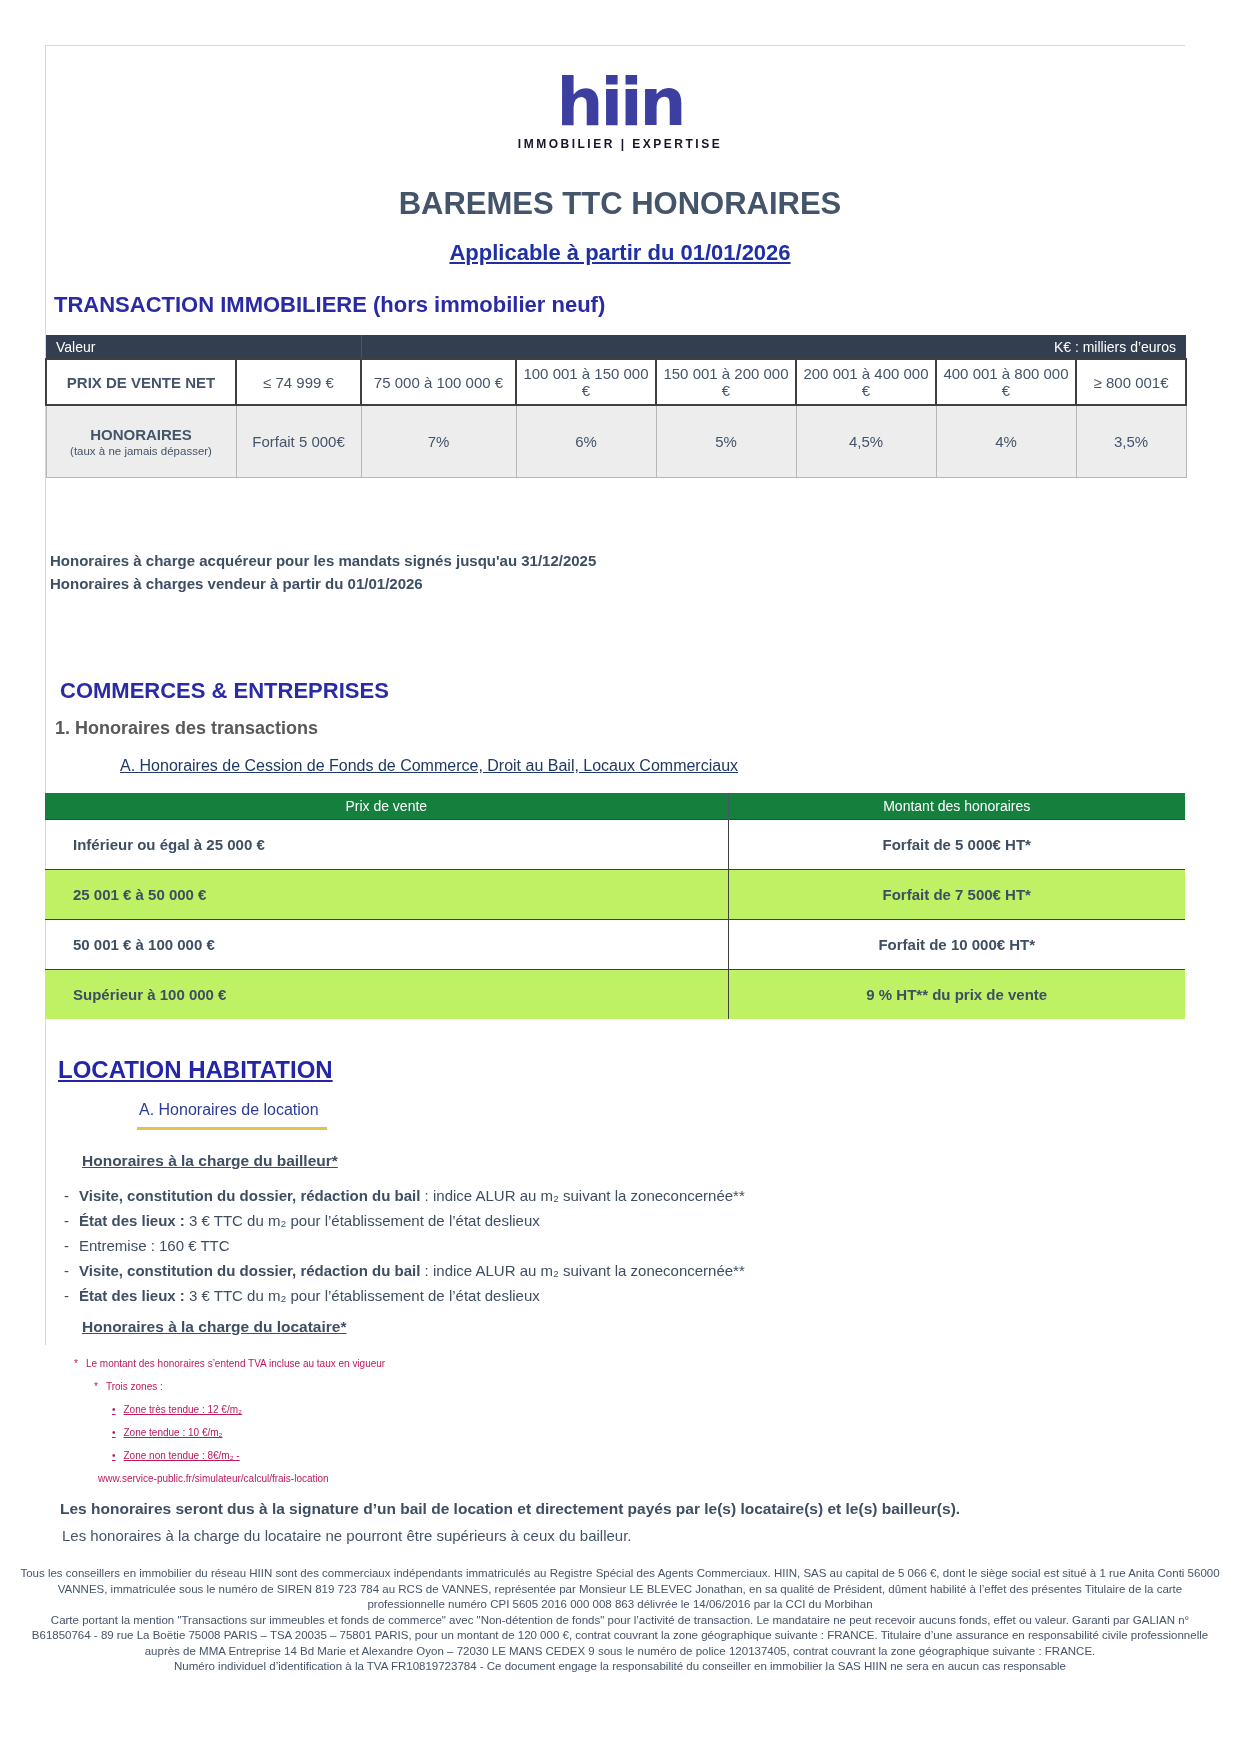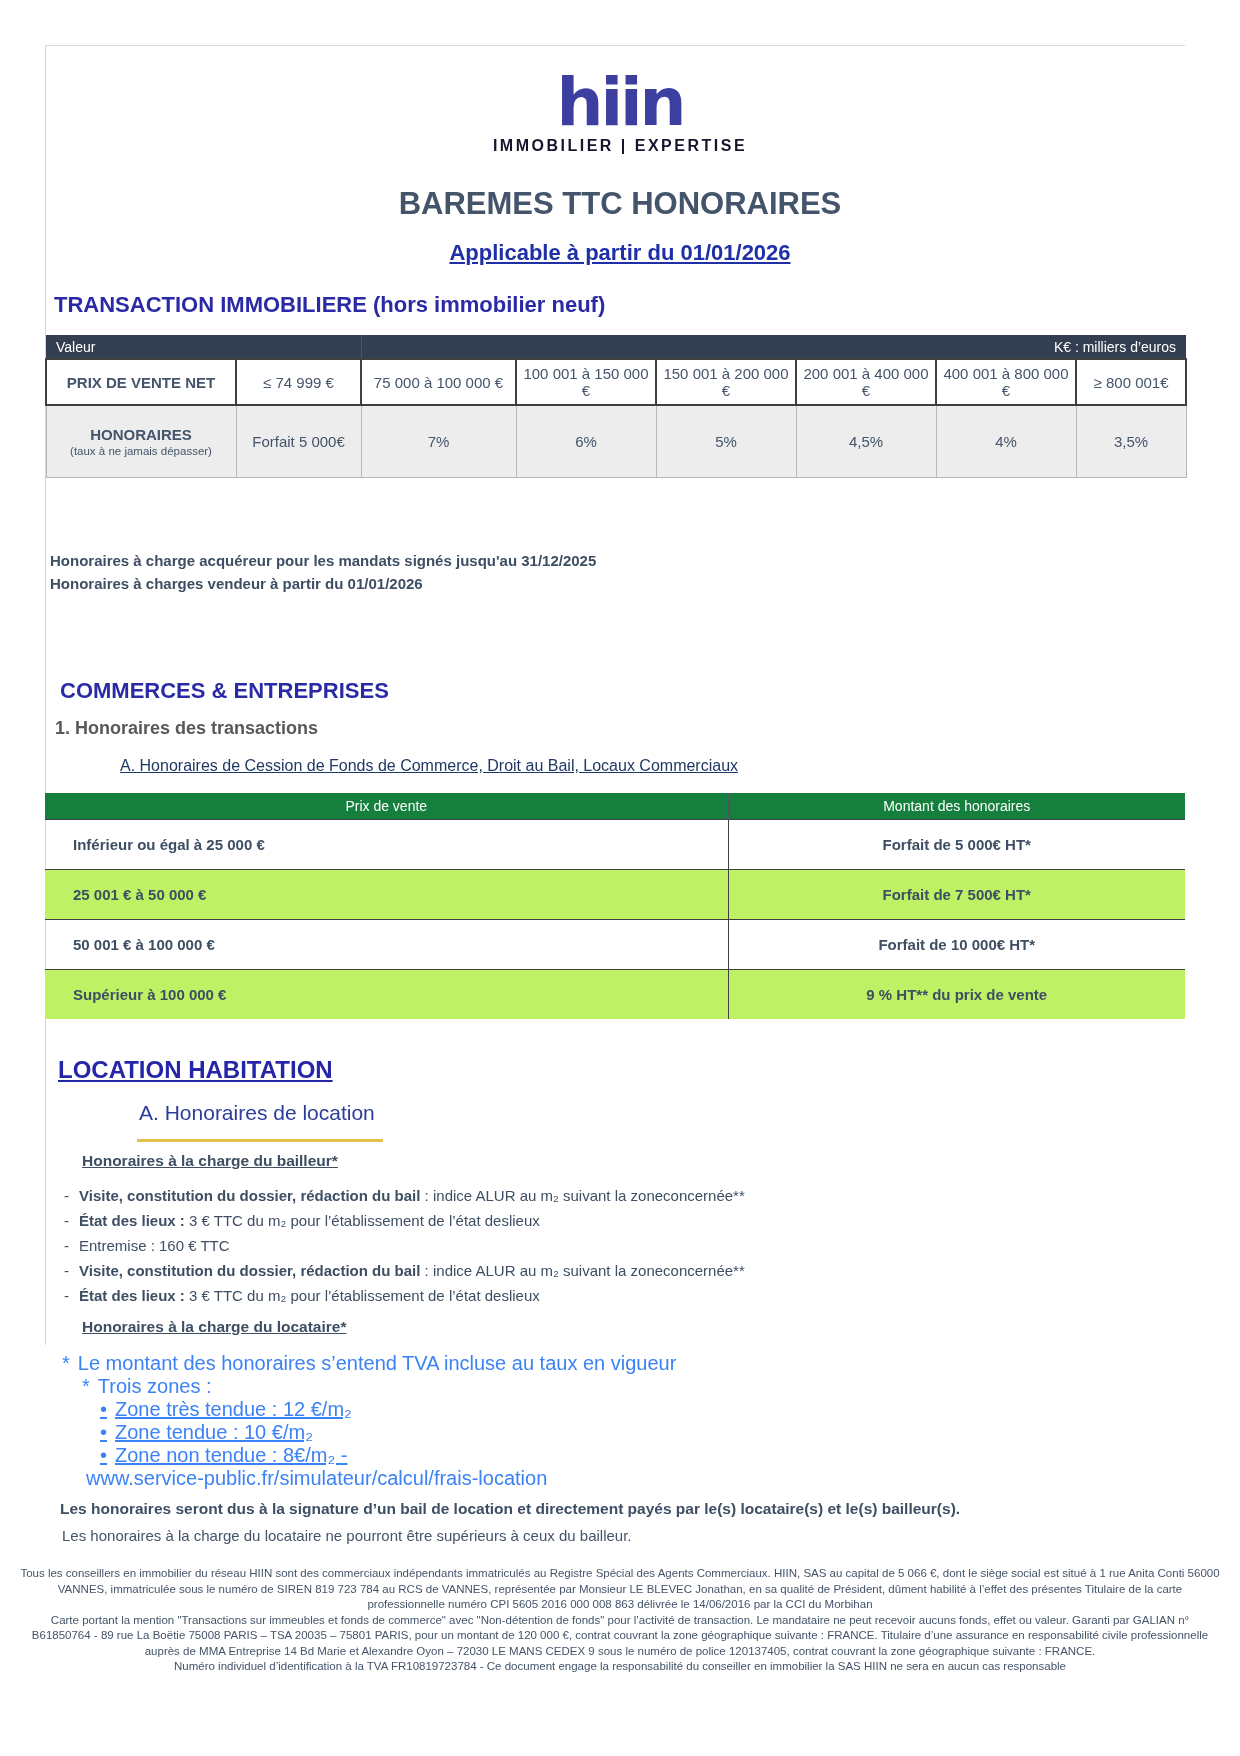--- a/index.html
+++ b/index.html
@@ -16,21 +16,21 @@
     border-left: 1px solid #d8d8d8; border-top: 1px solid #d8d8d8;
   }
   
   .logo { position: absolute; top: 72px; left: 0; width: 100%; text-align: center; }
   .logo-text {
     font-family: "DejaVu Sans", sans-serif;
     font-size: 66px; font-weight: bold; color: #3C3FA0;
     letter-spacing: -3px; line-height: 0.95;
   }
   .logo-tagline {
-    font-size: 16px; font-weight: bold; color: #15152B;
+    font-size: 12px; font-weight: bold; color: #15152B;
     letter-spacing: 2.5px; margin-top: 2px;
   }
   .page-title {
     position: absolute; top: 186px; left: 0; width: 100%;
     text-align: center; font-size: 31px; font-weight: bold; color: #44546A;
   }
   .page-subtitle {
     position: absolute; top: 240px; left: 0; width: 100%;
     text-align: center; font-size: 22px; font-weight: bold; color: #1F2FA6;
     text-decoration: underline;
@@ -76,32 +76,32 @@
   .t2 td.price { text-align: left; padding-left: 28px; border-right: 1px solid #404040; margin-left: 12px; }
   .t2 td.amount { text-align: center; }
   .t2 tr.alt td { background: #bef264; }
   
   .location-heading {
     position: absolute; top: 1056px; left: 58px;
     font-size: 24px; font-weight: bold; color: #2525A8; text-decoration: underline; text-align: right;
   }
   .subA-location {
     position: absolute; top: 1101px; left: 137px;
-    font-size: 21px; color: #2C3C9A;
-    border-bottom: 3px solid #E2C14E; padding: 0 8px 14px 2px;
+    font-size: 16px; color: #2C3C9A;
+    border-bottom: 3px solid #E2C14E; padding: 0 8px 8px 2px;
   }
   .bailleur-heading, .locataire-heading {
     position: absolute; left: 82px;
     font-size: 15.5px; font-weight: bold; color: #3E4E63; text-decoration: underline;
   }
   .bailleur-heading { top: 1152px; }
   .locataire-heading { top: 1318px; }
   .bullets { position: absolute; top: 1183px; left: 64px; font-size: 15px; line-height: 25px; color: #3E4E63; }
   .bullet-line .marker { margin-right: 10px; }
-  .starnotes { position: absolute; top: 1352px; left: 62px; font-size: 20px; line-height: 23px; color: #3b82f6; }
+  .starnotes { position: absolute; top: 1352px; left: 74px; font-size: 10px; line-height: 23px; color: #be185d; }
   .starnotes .marker { margin-right: 8px; }
   .indent1 { margin-left: 20px; }
   .indent2 { margin-left: 38px; text-decoration: underline; }
   .indent3 { margin-left: 24px; }
   .closing-bold { position: absolute; top: 1500px; left: 60px; font-size: 15.5px; font-weight: bold; color: #3E4E63; }
   .closing-note { position: absolute; top: 1527px; left: 62px; font-size: 15px; color: #44546A; }
   
   .footer {
     position: absolute; top: 1566px; left: 20px; width: 1200px;
     text-align: center; font-size: 11.5px; line-height: 15.5px; color: #44546A;

